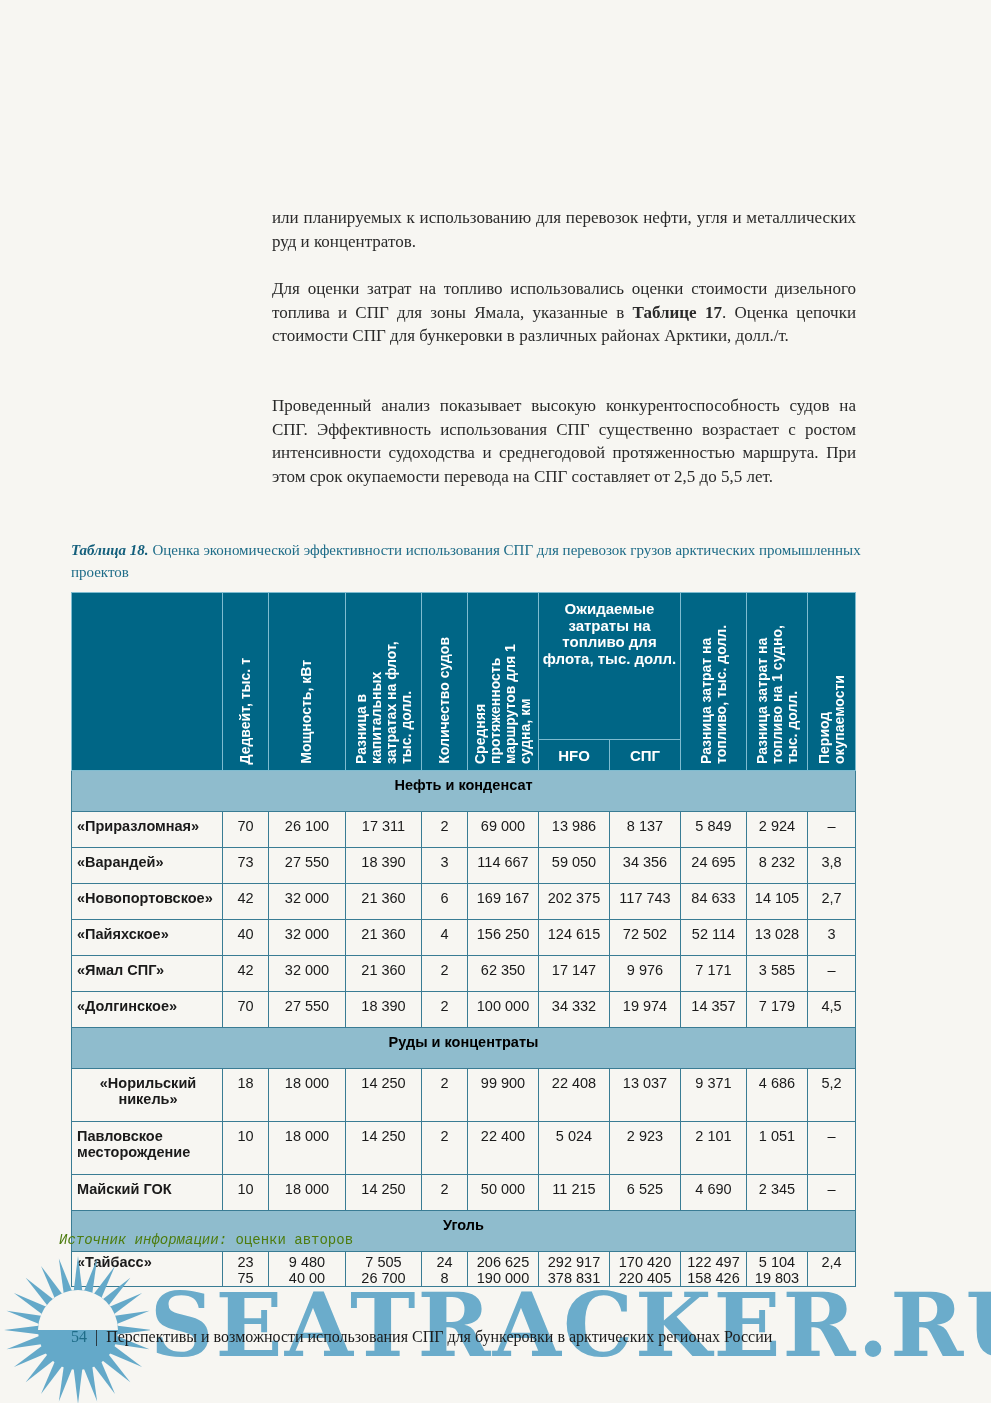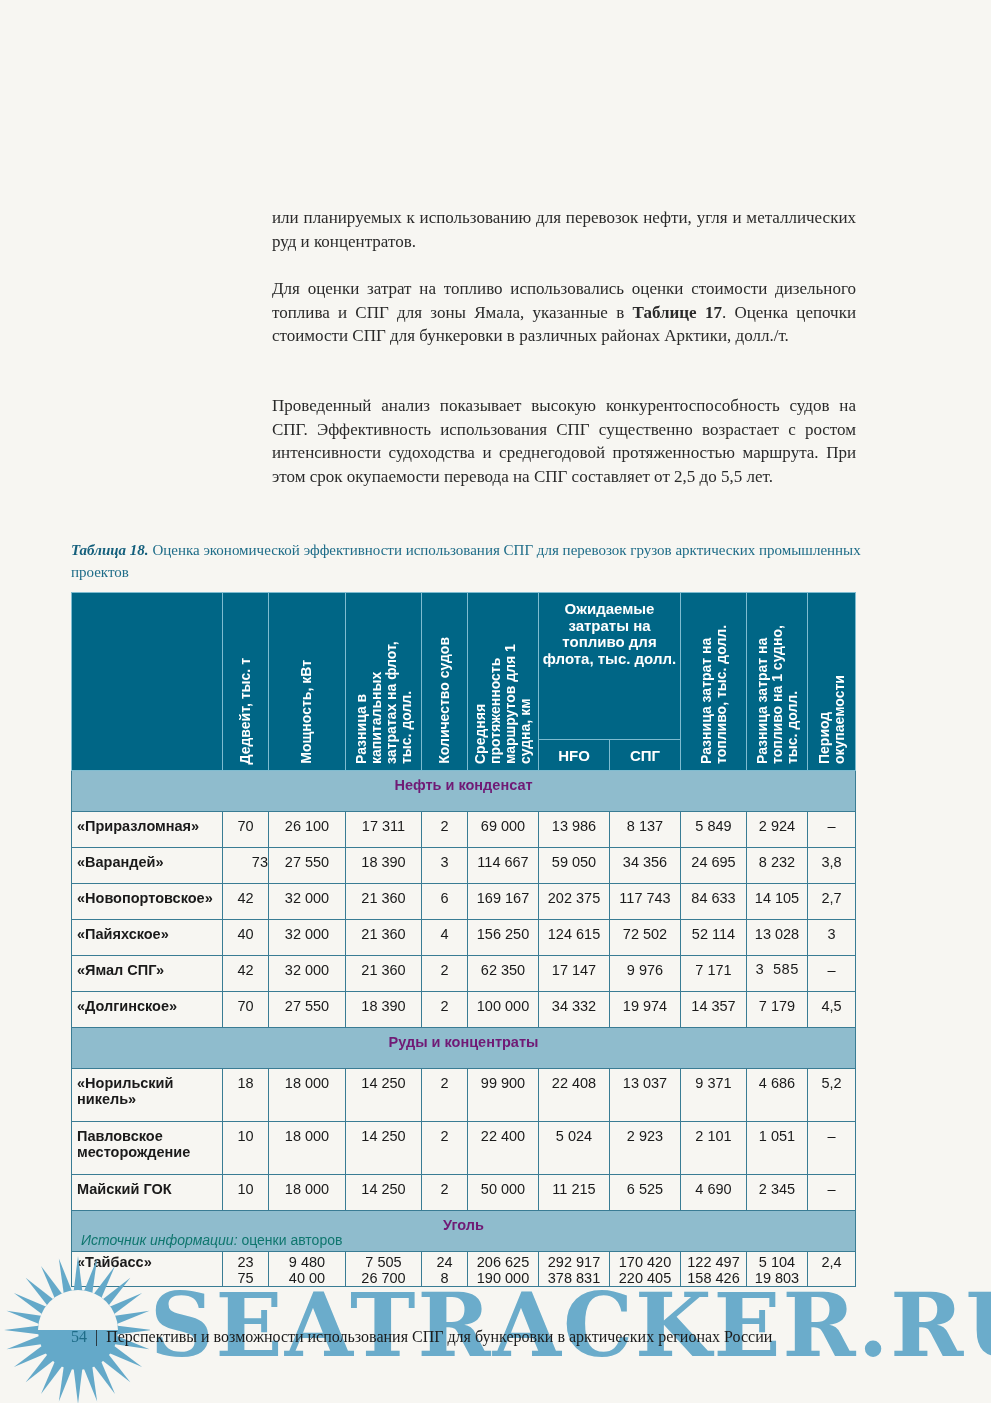--- a/index.html
+++ b/index.html
@@ -8,26 +8,26 @@
   .para b { font-weight:bold; }
   .caption { position:absolute; left:71px; top:539px; width:790px; font-family:"Liberation Serif", serif; font-size:15px; line-height:22px; color:#1e6c88; }
   .caption .lbl { font-weight:bold; font-style:italic; color:#145f7c; }
   table.t { position:absolute; left:71px; top:592px; border-collapse:collapse; font-family:"Liberation Sans", sans-serif; font-size:14.5px; table-layout:fixed; }
   table.t td, table.t th { border:1.5px solid #3a7c94; padding:0; }
   table.t th { background:#006686; color:#fff; font-weight:bold; border-color:#7fbcd0; }
   th.v { height:170px; vertical-align:bottom; }
   th.v div { writing-mode:vertical-rl; transform:rotate(180deg); text-align:left; line-height:15px; font-size:14px; padding:6px 0; margin:0 auto; }
   th.grp { height:138px; vertical-align:top; font-size:15px; line-height:16.5px; padding-top:8px !important; }
   th.sub { height:30px; font-size:15px; }
-  td.sec { background:#8fbccd; text-align:center; font-weight:bold; height:34px; color:#701a75; border-color:#3a7c94; }
+  td.sec { background:#8fbccd; text-align:center; font-weight:bold; height:34px; color:#000000; border-color:#3a7c94; }
   td { background:#f7f6f2; color:#1a1a1a; text-align:center; vertical-align:top; height:29px; line-height:16px; padding-top:6px !important; }
   td.name { text-align:left; font-weight:bold; padding-left:5px !important; padding-right:3px !important; }
   tr.tall td { height:46px; }
   tr.coal td { height:32px; padding-top:2px !important; }
-  .source { position:absolute; left:81px; top:1232px; font-family:Liberation Sans, sans-serif; font-size:14px; color:#0f766e; }
+  .source { position:absolute; left:59px; top:1232px; font-family:Liberation Mono, monospace; font-size:14px; color:#4d7c0f; }
   .source i { font-style:italic; }
   .footer { position:absolute; left:71px; top:1328px; font-family:"Liberation Serif", serif; font-size:16px; color:#1b1b1b; z-index:3; }
   .footer .pn { color:#1e6c88; }
   .wm-sun { position:absolute; left:0; top:1255px; z-index:2; }
   .wm-text { position:absolute; left:150px; top:1280px; font-family:"DejaVu Serif", serif; font-weight:bold; font-size:88px; letter-spacing:2px; color:#64a9c9; z-index:2; line-height:90px; opacity:0.95; }
 </style>
 </head>
 <body>
 
 <p class="para" style="top:206px;">или планируемых к использованию для перевозок нефти, угля и металлических руд и концентратов.</p>
@@ -98,21 +98,21 @@
         <td style="white-space: pre-line;">2</td>
         <td style="white-space: pre-line;">69 000</td>
         <td style="white-space: pre-line;">13 986</td>
         <td style="white-space: pre-line;">8 137</td>
         <td style="white-space: pre-line;">5 849</td>
         <td style="white-space: pre-line;">2 924</td>
         <td style="white-space: pre-line;">–</td>
       </tr>
       <tr>
         <td class="name" style="white-space: pre-line;">«Варандей»</td>
-        <td style="white-space: pre-line; text-align: right;">73</td>
+        <td style="white-space: pre-line;">73</td>
         <td style="white-space: pre-line;">27 550</td>
         <td style="white-space: pre-line;">18 390</td>
         <td style="white-space: pre-line;">3</td>
         <td style="white-space: pre-line;">114 667</td>
         <td style="white-space: pre-line;">59 050</td>
         <td style="white-space: pre-line;">34 356</td>
         <td style="white-space: pre-line;">24 695</td>
         <td style="white-space: pre-line;">8 232</td>
         <td style="white-space: pre-line;">3,8</td>
       </tr>
@@ -145,41 +145,41 @@
       <tr>
         <td class="name" style="white-space: pre-line;">«Ямал СПГ»</td>
         <td style="white-space: pre-line;">42</td>
         <td style="white-space: pre-line;">32 000</td>
         <td style="white-space: pre-line;">21 360</td>
         <td style="white-space: pre-line;">2</td>
         <td style="white-space: pre-line;">62 350</td>
         <td style="white-space: pre-line;">17 147</td>
         <td style="white-space: pre-line;">9 976</td>
         <td style="white-space: pre-line;">7 171</td>
-        <td style="white-space: pre-line; font-family: Liberation Mono, monospace;">3 585</td>
+        <td style="white-space: pre-line;">3 585</td>
         <td style="white-space: pre-line;">–</td>
       </tr>
       <tr>
         <td class="name" style="white-space: pre-line;">«Долгинское»</td>
         <td style="white-space: pre-line;">70</td>
         <td style="white-space: pre-line;">27 550</td>
         <td style="white-space: pre-line;">18 390</td>
         <td style="white-space: pre-line;">2</td>
         <td style="white-space: pre-line;">100 000</td>
         <td style="white-space: pre-line;">34 332</td>
         <td style="white-space: pre-line;">19 974</td>
         <td style="white-space: pre-line;">14 357</td>
         <td style="white-space: pre-line;">7 179</td>
         <td style="white-space: pre-line;">4,5</td>
       </tr>
       <tr>
         <td colspan="11" class="sec">Руды и концентраты</td>
       </tr>
       <tr class="tall">
-        <td class="name" style="white-space: pre-line;">«Норильский никель»</td>
+        <td class="name" style="white-space: pre-line; text-align: center;">«Норильский никель»</td>
         <td style="white-space: pre-line;">18</td>
         <td style="white-space: pre-line;">18 000</td>
         <td style="white-space: pre-line;">14 250</td>
         <td style="white-space: pre-line;">2</td>
         <td style="white-space: pre-line;">99 900</td>
         <td style="white-space: pre-line; text-align: center;">22 408</td>
         <td style="white-space: pre-line;">13 037</td>
         <td style="white-space: pre-line;">9 371</td>
         <td style="white-space: pre-line;">4 686</td>
         <td style="white-space: pre-line;">5,2</td>

